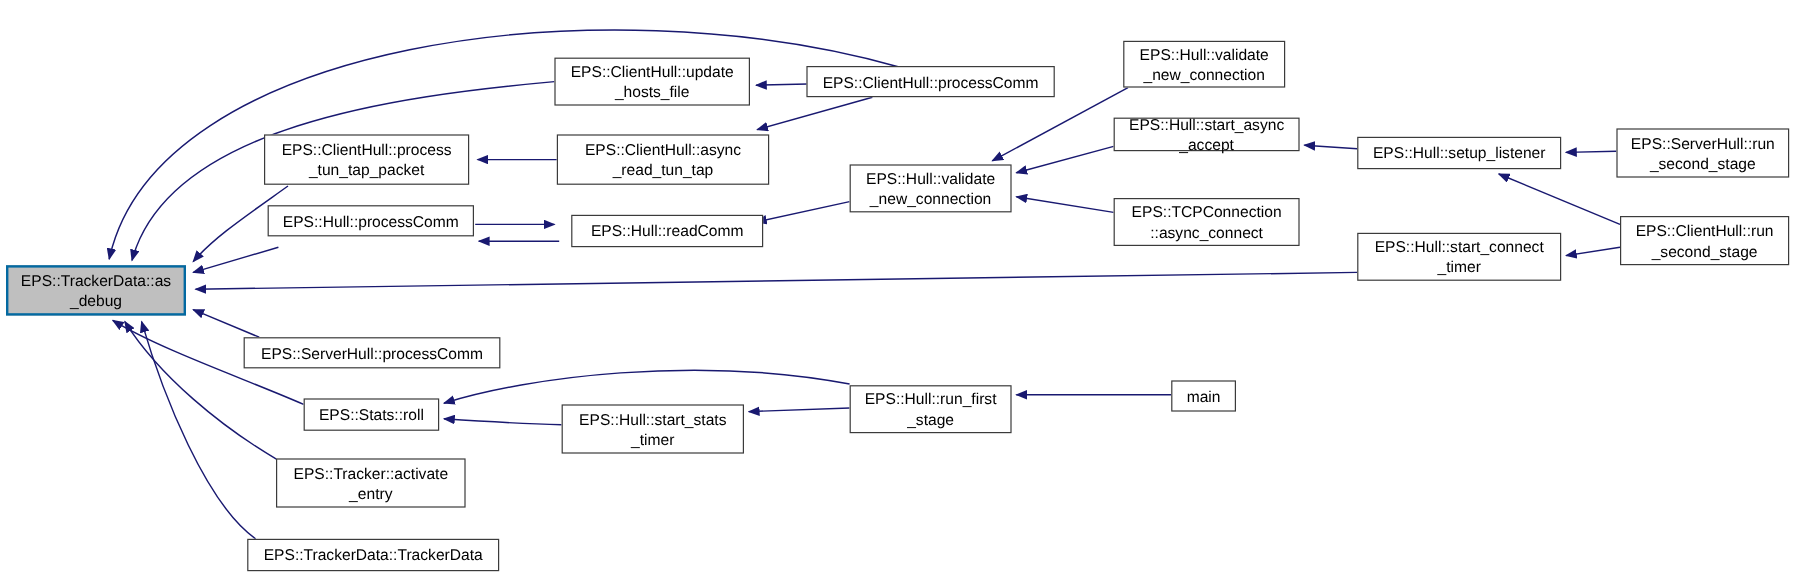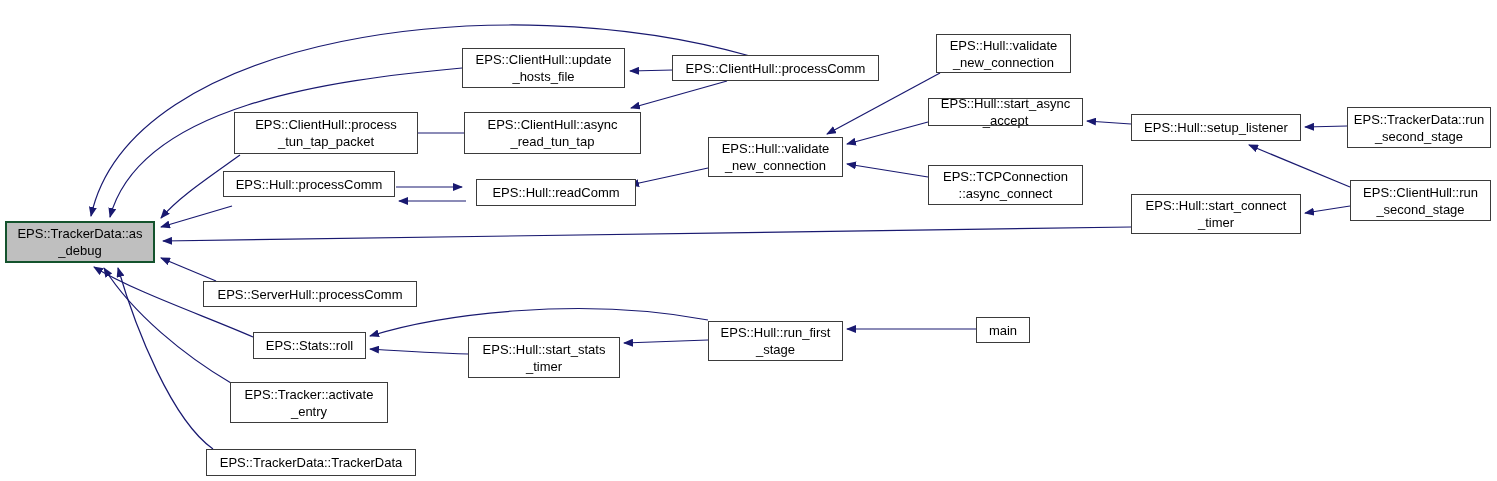--- a/index.html
+++ b/index.html
@@ -11,21 +11,21 @@
   .edge{stroke:var(--edge,#191970);stroke-width:1.2;fill:none;}
   #arrowhead path{fill:var(--edge,#191970);}
   .node{
     position:absolute;box-sizing:border-box;z-index:1;
     background:var(--node-fill,#fff);border:1px solid var(--node-border,#3b3b3b);
     color:var(--text,#000);font-size:13px;line-height:17px;
     display:flex;align-items:center;justify-content:center;
     text-align:center;white-space:pre-line;padding:12px 3px;cursor:pointer;
   }
   .node.focus{
-    background:var(--focus-fill,#bfbfbf);border:2px solid #14532d;cursor:default;
+    background:var(--focus-fill,#bfbfbf);border:2px solid #0369a1;cursor:default;
   }
 </style>
 </head>
 <body style="--edge: #191970; --node-border: #3b3b3b; --node-fill: #ffffff; --focus-fill: #bfbfbf; --text: #000000; background: rgb(255, 255, 255);">
 
 <svg id="edge-layer" viewBox="0 0 1497 481" xmlns="http://www.w3.org/2000/svg">
   <defs>
     <marker id="arrowhead" markerWidth="10" markerHeight="8" refX="9" refY="4" orient="auto" markerUnits="userSpaceOnUse">
       <path d="M0,0 L10,4 L0,8 z"></path>
     </marker>
@@ -58,28 +58,28 @@
   <path class="edge" d="M 976,329 L 847,329" marker-end="url(#arrowhead)"></path>
 </svg>
 
 <div class="node focus" style="left:5px;top:221px;width:150px;height:42px">EPS::TrackerData::as
 _debug</div>
 <div class="node" style="left:462px;top:48px;width:163px;height:40px">EPS::ClientHull::update
 _hosts_file</div>
 <div class="node" style="left:672px;top:55px;width:207px;height:26px">EPS::ClientHull::processComm</div>
 <div class="node" style="left:936px;top:34px;width:135px;height:39px">EPS::Hull::validate
 _new_connection</div>
-<div class="node" style="left:234px;top:112px;width:184px;height:42px">EPS::ClientHull::process
+<div class="node" style="left:220px;top:112px;width:171px;height:42px">EPS::ClientHull::process
 _tun_tap_packet</div>
 <div class="node" style="left:464px;top:112px;width:177px;height:42px">EPS::ClientHull::async
 _read_tun_tap</div>
 <div class="node" style="left:928px;top:98px;width:155px;height:28px">EPS::Hull::start_async
 _accept</div>
 <div class="node" style="left:1131px;top:114px;width:170px;height:27px">EPS::Hull::setup_listener</div>
-<div class="node" style="left:1347px;top:107px;width:144px;height:41px">EPS::TrackerData::run
+<div class="node" style="left:1347px;top:107px;width:144px;height:41px">EPS::ServerHull::run
 _second_stage</div>
 <div class="node" style="left:223px;top:171px;width:172px;height:16px">EPS::Hull::processComm</div>
 <div class="node" style="left:476px;top:179px;width:160px;height:27px">EPS::Hull::readComm</div>
 <div class="node" style="left:708px;top:137px;width:135px;height:40px">EPS::Hull::validate
 _new_connection</div>
 <div class="node" style="left:928px;top:165px;width:155px;height:40px">EPS::TCPConnection
 ::async_connect</div>
 <div class="node" style="left:1131px;top:194px;width:170px;height:40px">EPS::Hull::start_connect
 _timer</div>
 <div class="node" style="left:1350px;top:180px;width:141px;height:41px">EPS::ClientHull::run

